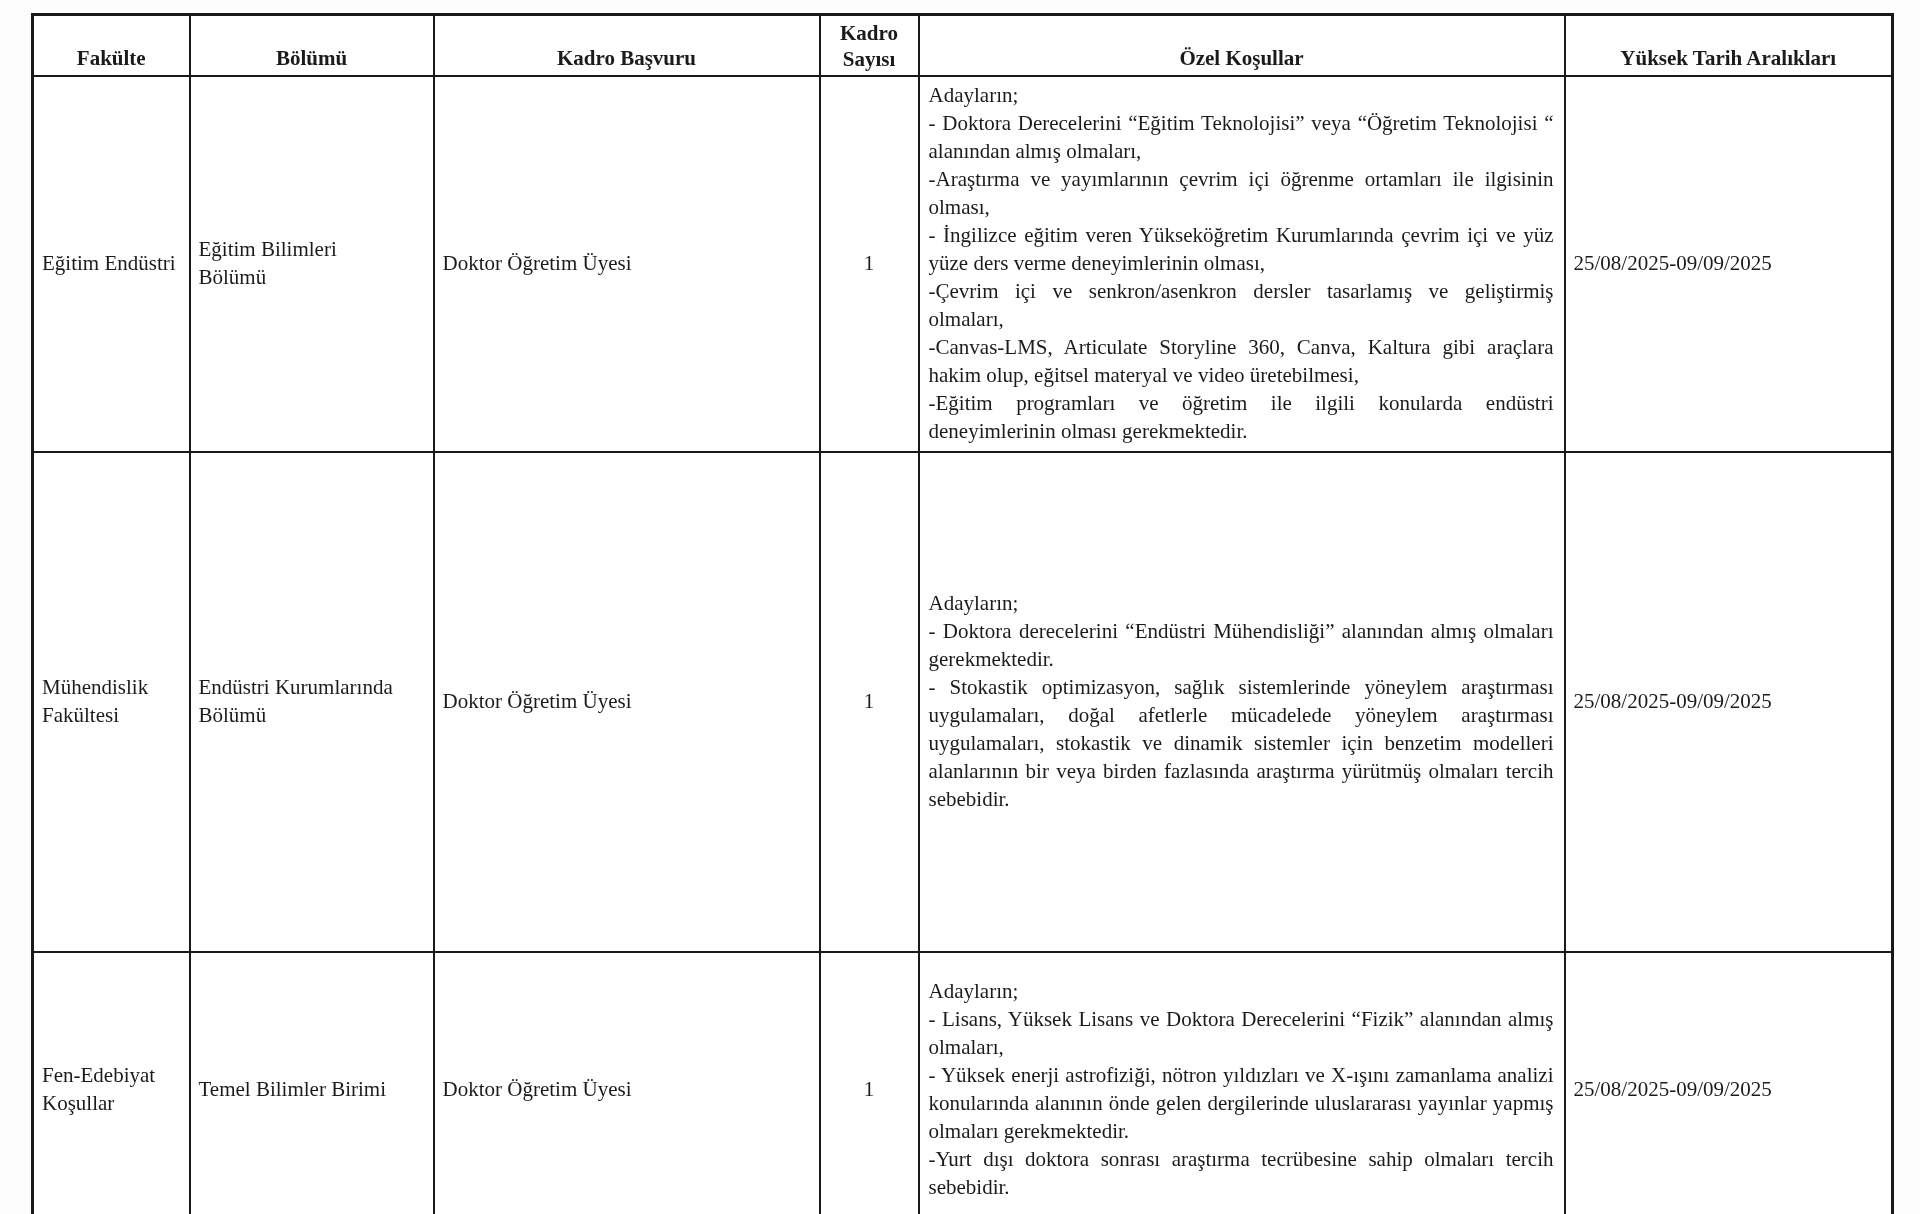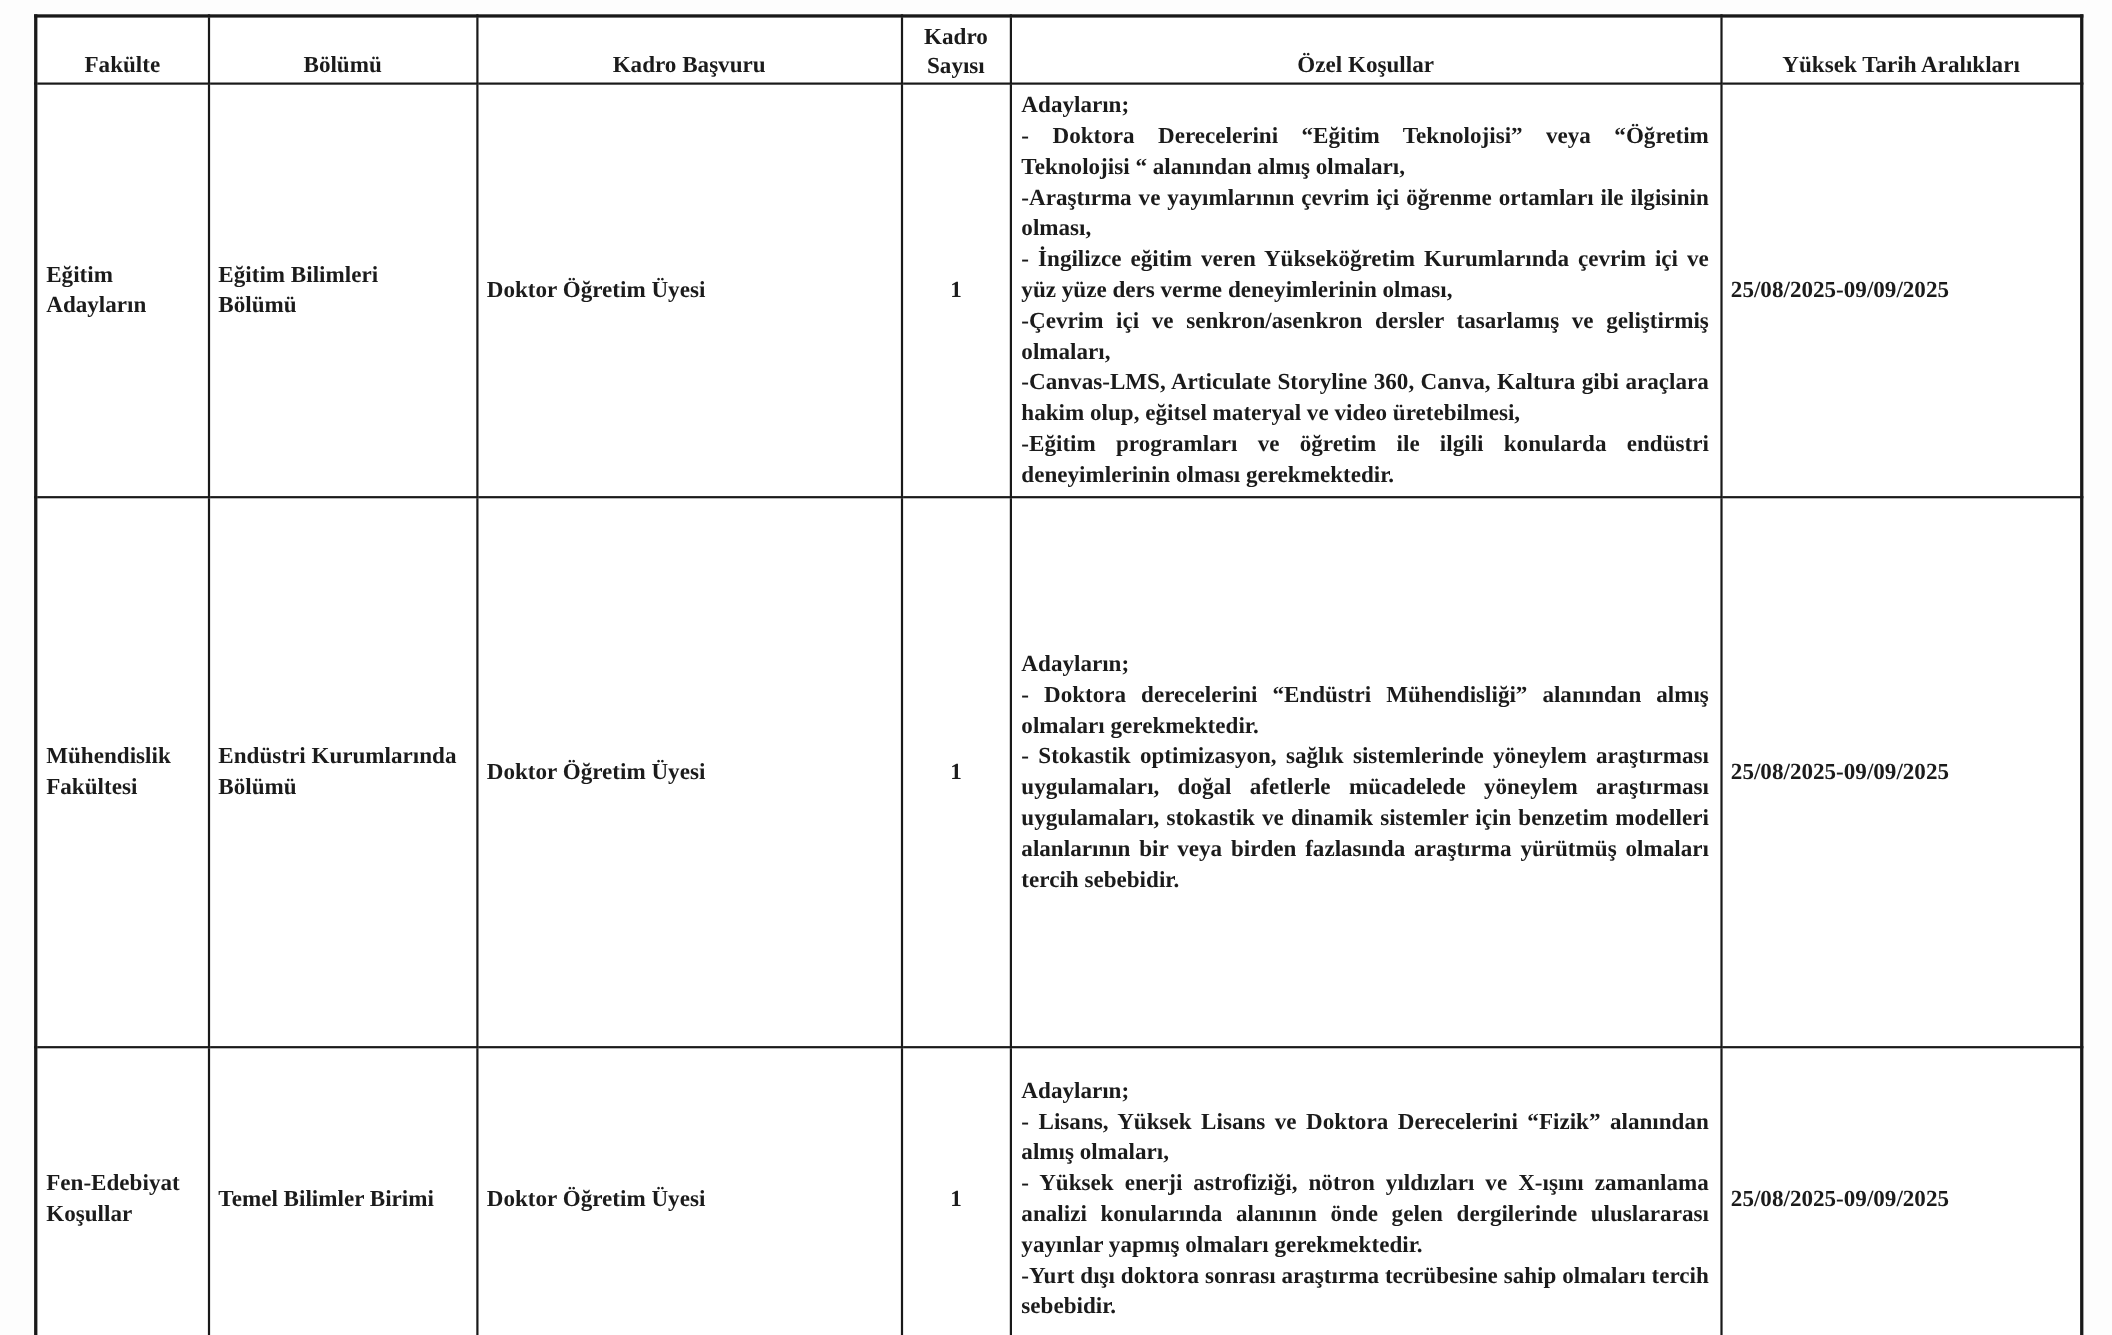--- a/index.html
+++ b/index.html
@@ -38,21 +38,21 @@
   tr.r3 { height: 277px; }
   th {
     font-weight: bold;
     text-align: center;
     vertical-align: bottom;
     padding-bottom: 3px;
   }
   th.center { text-align: center; line-height: 26px; padding-left: 2px; padding-right: 2px; }
   td { vertical-align: middle; }
   td.center { text-align: center; }
-  td .lines { white-space: pre-line; font-weight: bold; }
+  td .lines { white-space: pre-line; }
   td.ozel { padding-left: 9px; padding-right: 10px; }
   td.ozel .lines {
     white-space: pre-line;
     text-align: justify;
   }
 </style>
 </head>
 <body>
 
 <table class="jobs">
@@ -70,21 +70,21 @@
       <th>Bölümü</th>
       <th>Kadro Başvuru</th>
       <th class="center">Kadro Sayısı</th>
       <th>Özel Koşullar</th>
       <th>Yüksek Tarih Aralıkları</th>
     </tr>
   </thead>
   <tbody>
     <tr class="r1">
       <td>
-          <div class="lines">Eğitim Adayların</div>
+          <div class="lines">Eğitim Endüstri</div>
         </td>
       <td>
           <div class="lines">Eğitim Bilimleri
 Bölümü</div>
         </td>
       <td>
           <div class="lines">Doktor Öğretim Üyesi</div>
         </td>
       <td class="center">
           <div class="lines">1</div>

